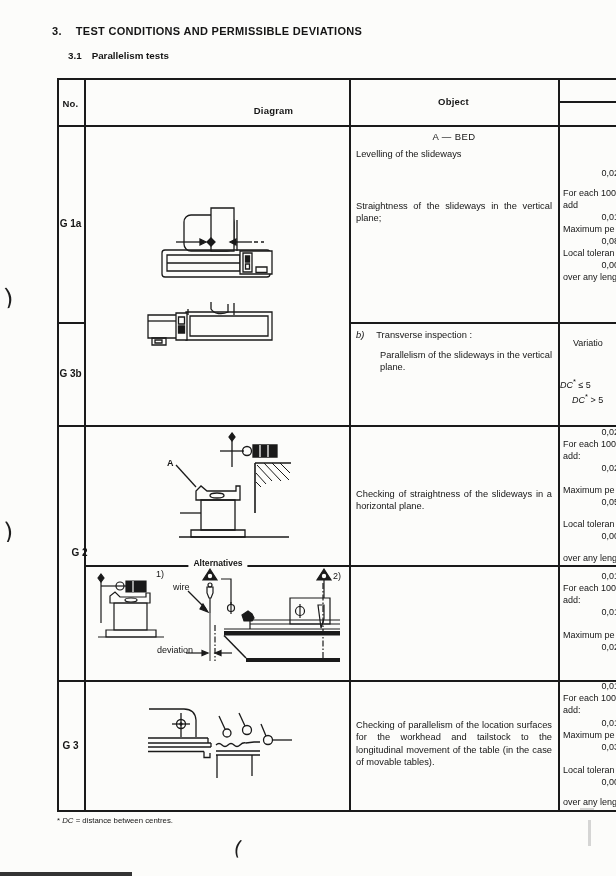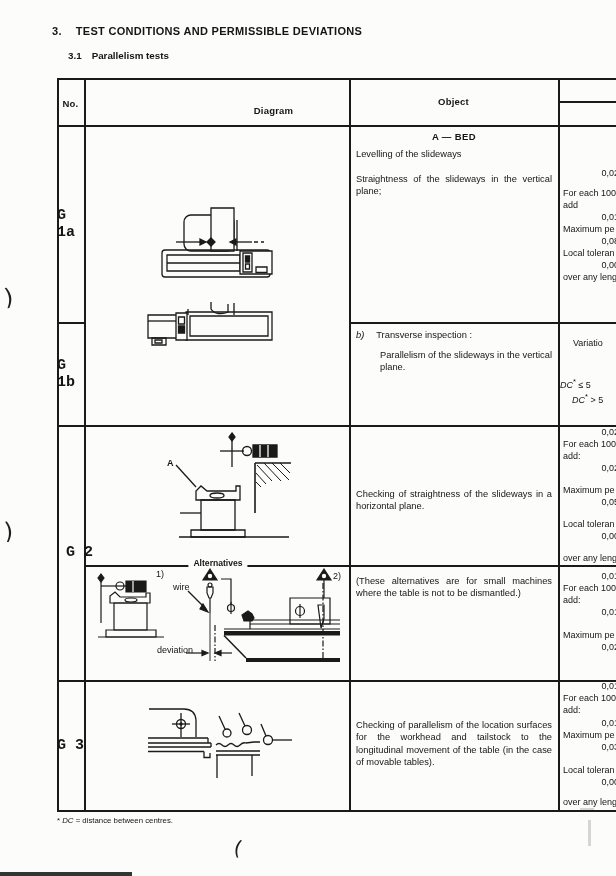--- a/index.html
+++ b/index.html
@@ -3,24 +3,24 @@
 <meta charset="utf-8">
 <style>
   html,body{margin:0;padding:0;background:#e8e8e8;}
   .page{position:relative;width:616px;height:876px;background:#fcfcfa;overflow:hidden;
         font-family:"Liberation Sans",sans-serif;color:#151515;}
   .hl{position:absolute;background:#1a1a1a;height:2px;}
   .vl{position:absolute;background:#1a1a1a;width:1.5px;}
   .hdrcell{position:absolute;display:flex;align-items:center;justify-content:center;
            font-weight:bold;font-size:9.5px;letter-spacing:.2px;}
   .nocell{position:absolute;display:flex;align-items:center;justify-content:center;
-          font-weight:bold;font-size:15px;font-family:Liberation Mono, monospace;}
+          font-weight:bold;font-size:10px;}
   .obj{position:absolute;left:356px;width:196px;font-size:9.3px;line-height:12.4px;
        text-align:justify;text-justify:inter-word;}
-  .obj-title{position:absolute;left:356px;width:196px;font-size:9.5px;font-weight:bold;
+  .obj-title{position:absolute;left:356px;width:196px;font-size:9.5px;font-weight:normal;
              text-align:center;letter-spacing:.4px;}
   .itprefix{font-style:italic;margin-right:12px;}
   .dl{position:absolute;font-size:9px;line-height:11px;white-space:nowrap;}
   .dv{left:561px;width:58px;text-align:right;}
   .dt{left:563px;}
   .heading{position:absolute;font-weight:bold;font-size:11px;letter-spacing:.3px;}
   .subheading{position:absolute;font-weight:bold;font-size:9.8px;}
   .hnum{display:inline-block;margin-right:14px;}
   .snum{display:inline-block;margin-right:10px;}
   .footnote{position:absolute;font-size:7.8px;}
@@ -52,21 +52,21 @@
   <div class="vl" style="left:57px;top:78px;height:732px;"></div>
   <div class="vl" style="left:84px;top:78px;height:732px;"></div>
   <div class="vl" style="left:349px;top:78px;height:732px;"></div>
   <div class="vl" style="left:558px;top:78px;height:732px;"></div>
 
   <div class="hdrcell" style="left:57px;top:78px;width:27px;height:50px;">No.</div>
   <div class="hdrcell" style="left:100px;top:78px;width:265px;height:65px;padding-left:41px;">Diagram</div>
   <div class="hdrcell" style="left:349px;top:78px;width:209px;height:47px;">Object</div>
 
   <div class="nocell" style="left:57px;top:125px;width:27px;height:197px;">G 1a</div>
-  <div class="nocell" style="left:57px;top:322px;width:27px;height:103px;">G 1b</div>
+  <div class="nocell" style="left:57px;top:322px;width:27px;height:103px;">G 3b</div>
   <div class="nocell" style="left:57px;top:425px;width:45px;height:255px;">G 2</div>
   <div class="nocell" style="left:57px;top:680px;width:27px;height:130px;">G 3</div>
 
   <svg style="left:84px;top:125px;" width="265" height="300" viewBox="0 0 265 300">
     <g stroke="#1a1a1a" stroke-width="1.3" fill="none">
       <rect x="100" y="90" width="50" height="36" rx="7"></rect>
       <rect x="127" y="83" width="23" height="43" fill="#fcfcfa"></rect>
       <line x1="153" y1="95" x2="153" y2="126"></line>
       <line x1="92" y1="117" x2="116" y2="117"></line>
       <polygon points="116,114 122,117 116,120" fill="#1a1a1a"></polygon>
@@ -202,27 +202,26 @@
 
   <div class="dialabel" style="left:167px;top:458px;">A</div>
   <div class="alt-label" style="left:218px;top:558px;">Alternatives</div>
   <div class="dialabel" style="left:156px;top:569px;font-weight:normal;">1)</div>
   <div class="dialabel" style="left:333px;top:571px;font-weight:normal;">2)</div>
   <div class="dialabel" style="left:173px;top:582px;font-weight:normal;">wire</div>
   <div class="dialabel" style="left:157px;top:645px;font-weight:normal;">deviation</div>
 
   <div class="obj-title" style="top:131px;">A — BED</div>
   <div class="obj" style="top:148px;text-align:left;">Levelling of the slideways</div>
-  <div class="obj" style="top:173px;">Straightness of the slideways in the vertical plane;</div>
+  <div class="obj" style="top:200px;">Straightness of the slideways in the vertical plane;</div>
 
   <div class="obj" style="top:349px;left:380px;width:172px;">Parallelism of the slideways in the vertical plane.</div>
   <div class="obj" style="top:329px;text-align:left;"><span class="itprefix">b)</span><span>Transverse inspection :</span></div>
 
   <div class="obj" style="top:488px;">Checking of straightness of the slideways in a horizontal plane.</div>
-  <div class="obj" style="top:575px;">(These alternatives are for small machines where the table is not to be dismantled.)</div>
 
   <div class="obj" style="top:719px;">Checking of parallelism of the location surfaces for the workhead and tailstock to the longitudinal movement of the table (in the case of movable tables).</div>
 
   <div class="dl dv" style="top:168px;">0,02</div>
   <div class="dl dt" style="top:188px;">For each 100</div>
   <div class="dl dt" style="top:200px;">add</div>
   <div class="dl dv" style="top:212px;">0,01</div>
   <div class="dl dt" style="top:224px;">Maximum pe</div>
   <div class="dl dv" style="top:236px;">0,08</div>
   <div class="dl dt" style="top:248px;">Local toleran</div>

